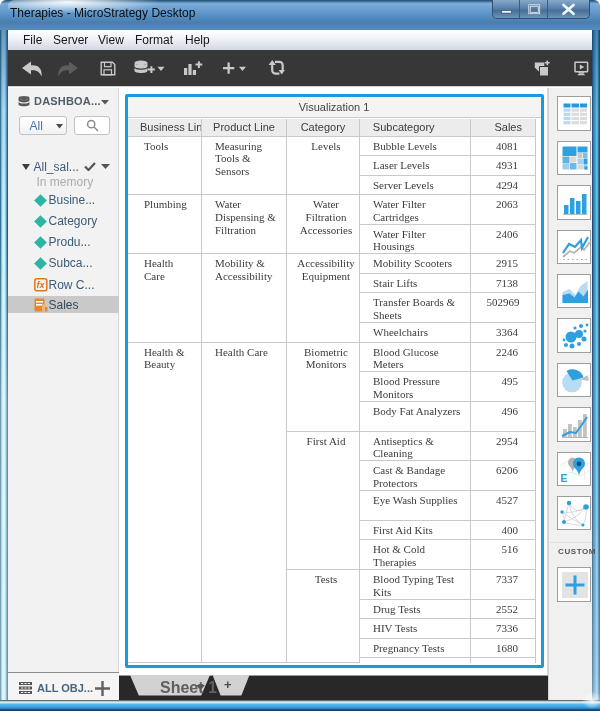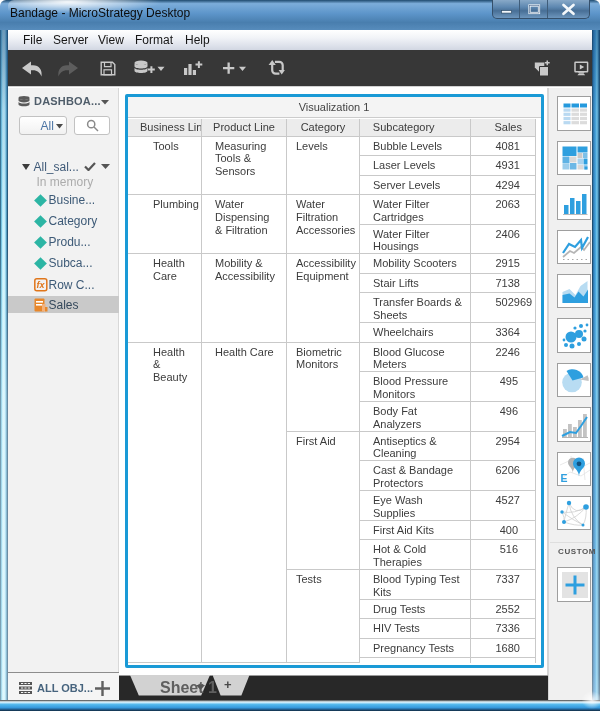--- a/index.html
+++ b/index.html
@@ -53,35 +53,35 @@
 
 
 #viz { position:absolute; left:124.5px; top:93.5px; width:419px; height:574px; border:3px solid #1a9ad6; border-radius:2px; background:#fff; }
 #viztitle { position:absolute; left:0; top:0; width:413px; height:21.5px; background:#f4f4f4; border-bottom:1px solid #cccccc; font-size:11px; color:#444; text-align:center; line-height:21px; }
 #grid { position:absolute; left:0.5px; top:22.5px; border-collapse:collapse; table-layout:fixed; width:407.5px; font-size:11px; line-height:12.8px; color:#3c3c3c; }
 #grid col.c1{width:73.5px} #grid col.c2{width:85px} #grid col.c3{width:73px} #grid col.c4{width:110.5px} #grid col.c5{width:65.5px}
 #grid th { height:17px; background:#ececec; border-right:1px solid #c9c9c9; border-bottom:1px solid #c9c9c9; font-weight:normal; text-align:center; overflow:hidden; white-space:nowrap; padding:0; }
 #grid th.h1 { text-align:left; padding-left:12px; }
 #grid th.h4 { padding-right:22px; }
 #grid th.h5 { text-align:right; padding-right:13px; }
-#grid td { border-right:1px solid #c9c9c9; border-bottom:1px solid #c9c9c9; vertical-align:top; padding:3px 10px 0 25px; overflow:hidden; }
+#grid td { border-right:1px solid #c9c9c9; border-bottom:1px solid #c9c9c9; vertical-align:top; padding:3px 10px 0 16px; overflow:hidden;font-family:Liberation Serif, serif; }
 #grid td.c2c { padding-right:8px; padding-left:13px; }
-#grid td.c3c { padding-left:9px; padding-right:3px; }
+#grid td.c3c { padding-left:9px; padding-right:3px;text-align:center; }
 #grid td.sub { padding-left:13px; padding-right:6px; }
 #grid td.num { text-align:right; padding-right:17px; }
 #grid tr.s { height:19.5px; }
 #grid tr.d { height:29.7px; }
 #grid tr.p td { border-bottom:none; height:5px; }
 </style>
 </head>
 <body>
 <div id="win">
   <div id="titlebar">
     <div id="titleglow"></div>
-    <div id="titletext">Bandage - MicroStrategy Desktop</div>
+    <div id="titletext">Therapies - MicroStrategy Desktop</div>
   </div>
   <div id="winbtns">
     <div class="wb" id="wb-min"></div>
     <div class="wb" id="wb-max"></div>
     <div class="wb" id="wb-close"></div>
     <svg width="98" height="19" style="position:absolute;left:0;top:0">
       <rect x="8.5" y="10.5" width="10" height="2.6" fill="#f4f8fb" stroke="#2e4c68" stroke-width="0.7"></rect>
       <rect x="36.5" y="5.5" width="9.5" height="7.5" fill="none" stroke="#f4f8fb" stroke-width="2.2"></rect>
       <rect x="36.5" y="5.5" width="9.5" height="7.5" fill="none" stroke="#46648a" stroke-width="0.6"></rect>
       <path d="M70.5 5 L80.5 13.8 M80.5 5 L70.5 13.8" stroke="#f4f8fb" stroke-width="2.7" stroke-linecap="round"></path>
@@ -159,21 +159,21 @@
     <svg width="14" height="11" style="position:absolute;left:18px;top:96px">
       <ellipse cx="6" cy="2" rx="5.5" ry="1.9" fill="#5a5a5a"></ellipse>
       <path d="M0.5 2 v2.6 c0 1 2.5 1.8 5.5 1.8 s5.5-0.8 5.5-1.8 V2 c0 1-2.5 1.8-5.5 1.8 S0.5 3 0.5 2 z" fill="#5a5a5a"></path>
       <path d="M0.5 5.8 v2.6 c0 1 2.5 1.8 5.5 1.8 s5.5-0.8 5.5-1.8 V5.8 c0 1-2.5 1.8-5.5 1.8 S0.5 6.8 0.5 5.8 z" fill="#5a5a5a"></path>
     </svg>
     <div style="position:absolute;left:34px;top:95px;font-size:11px;font-weight:bold;color:#4f5d6a;letter-spacing:0.2px">DASHBOA...</div>
     <svg width="8" height="4.5" style="position:absolute;left:101px;top:100px">
         <path d="M0 0 h8 l-4 4.5 z" fill="#555"></path>
       </svg>
     <div style="position:absolute;left:18.5px;top:115.5px;width:48.5px;height:19px;background:linear-gradient(180deg,#ffffff,#f1f1f1);border:1px solid #c2c2c2;border-radius:3px;">
-      <span style="position:absolute;left:21px;top:2px;font-size:12px;color:#4b74a4">All</span>
+      <span style="position:absolute;left:10px;top:2px;font-size:12px;color:#4b74a4">All</span>
       <svg width="7" height="4.5" style="position:absolute;left:36px;top:7.5px">
           <path d="M0 0 h7 l-3.5 4.5 z" fill="#4a4a4a"></path>
         </svg>
     </div>
     <div style="position:absolute;left:73.5px;top:115.5px;width:36.5px;height:19px;background:#fff;border:1px solid #c2c2c2;border-radius:3px;">
       <svg width="14" height="14" style="position:absolute;left:11px;top:2px">
         <circle cx="5.2" cy="5.2" r="3.6" fill="none" stroke="#8a8a8a" stroke-width="1.5"></circle>
         <path d="M8 8 l4 4" stroke="#8a8a8a" stroke-width="1.5"></path>
       </svg>
     </div>

